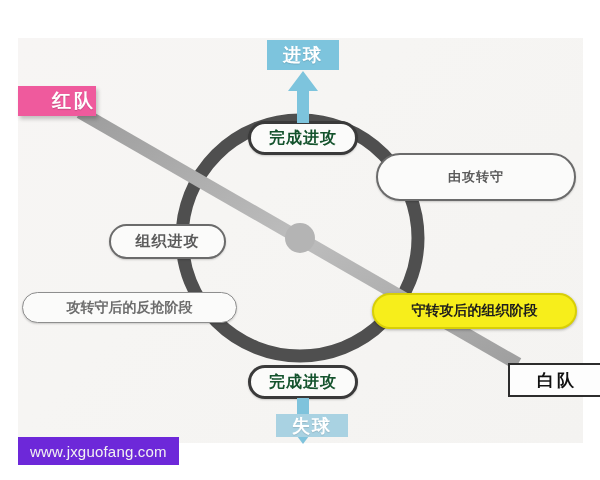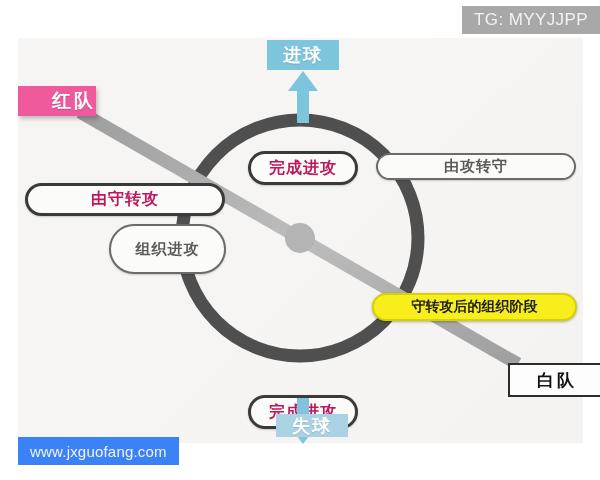--- a/index.html
+++ b/index.html
@@ -41,21 +41,21 @@
     border: 2.5px solid #4a4a4a;
     border-radius: 999px;
     color: #3c3c3c;
     font-weight: bold;
     letter-spacing: 1px;
     white-space: nowrap;
     box-shadow: 0 1px 2px rgba(0,0,0,0.18);
   }
   .pill.thin  { border-width: 1.6px; border-color: #8e8e8e; color: #6d6d6d; }
   .pill.mid   { border-width: 2px;   border-color: #6b6b6b; color: #5a5a5a; }
-  .pill.heavy { border-width: 3px;   border-color: #3a3a3a; color: #be185d; margin-top: 30px; }
+  .pill.heavy { border-width: 3px;   border-color: #3a3a3a; color: #14532d; }
 
   .pill.yellow {
     background: #f7ee1b;
     border: 2px solid #d8cf06;
     color: #1d1d1d;
     box-shadow: 0 1px 3px rgba(0,0,0,0.3);
   }
 
   
   .chip-red {
@@ -104,21 +104,21 @@
     right: 0; top: 6px;
     height: 28px; padding: 0 12px;
     font-size: 17px;
     letter-spacing: 0.4px;
   }
   #wm-site {
     left: 18px; top: 437px;
     height: 28px; padding: 0 12px;
     font-size: 15px;
     letter-spacing: 0.2px;
-    background: #3b82f6;
+    background: #6d28d9;
     justify-content: center;
   }
 </style>
 </head>
 <body>
 
 <div id="root">
 
   <div id="canvas">
 
@@ -135,41 +135,41 @@
 
       <line x1="62" y1="74" x2="500" y2="326" stroke="url(#diagGrad)" stroke-width="13" stroke-linecap="butt"></line>
 
       <circle cx="282" cy="200" r="15" fill="#b4b4b4"></circle>
     </svg>
 
     <div class="pill heavy" style="left:230px; top:83px; width:110px; height:34px; font-size:16px;">
       <span>完成进攻</span>
     </div>
 
-    <div class="pill mid" style="left:358px; top:115px; width:200px; height:27px; font-size:15px;">
+    <div class="pill mid" style="left:358px; top:115px; width:200px; height:48px; font-size:13px;">
       <span>由攻转守</span>
     </div>
 
 
-    <div class="pill yellow" style="left:354px; top:255px; width:205px; height:28px; font-size:14px; letter-spacing:0px;">
+    <div class="pill yellow" style="left:354px; top:255px; width:205px; height:36px; font-size:14px; letter-spacing:0px;">
       <span>守转攻后的组织阶段</span>
     </div>
 
     <div class="pill heavy" style="left:230px; top:327px; width:110px; height:34px; font-size:16px;">
       <span>完成进攻</span>
     </div>
 
-
-    <div class="pill mid" style="left:91px; top:186px; width:117px; height:50px; font-size:15px;">
+    <div class="pill thin" style="left:4px; top:254px; width:215px; height:31px; font-size:14px; letter-spacing:0px;">
+      <span>攻转守后的反抢阶段</span>
+    </div>
+
+    <div class="pill mid" style="left:91px; top:186px; width:117px; height:35px; font-size:15px;">
       <span>组织进攻</span>
     </div>
 
-    <div class="pill heavy" style="left:7px; top:115px; width:200px; height:33px; font-size:16px;">
-      <span>由守转攻</span>
-    </div>
 
     <div class="goalbox" style="left:249px; top:2px; width:72px; height:30px; font-size:18px;font-family:Liberation Mono, monospace;">
       <span>进球</span>
     </div>
 
     <svg class="arrow" style="left:268px; top:31px; width:34px; height:54px;" viewBox="0 0 34 54">
       <polygon points="17,2 32,22 23,22 23,54 11,54 11,22 2,22" fill="#7dc4dd"></polygon>
     </svg>
 
     <svg class="arrow" style="left:268px; top:360px; width:34px; height:48px;" viewBox="0 0 34 48">
@@ -183,21 +183,18 @@
     <div class="chip-red" style="left:0px; top:48px; width:78px; height:30px; font-size:19px;">
       <span>红队</span>
     </div>
 
     <div class="chip-white" style="left:490px; top:325px; width:98px; height:34px; font-size:17px;">
       <span>白队</span>
     </div>
 
   </div>
 
-  <div class="wm" id="wm-tg">
-    <span>TG: MYYJJPP</span>
-  </div>
 
   <div class="wm" id="wm-site">
     <span>www.jxguofang.com</span>
   </div>
 
 </div>
 
 </body></html>

